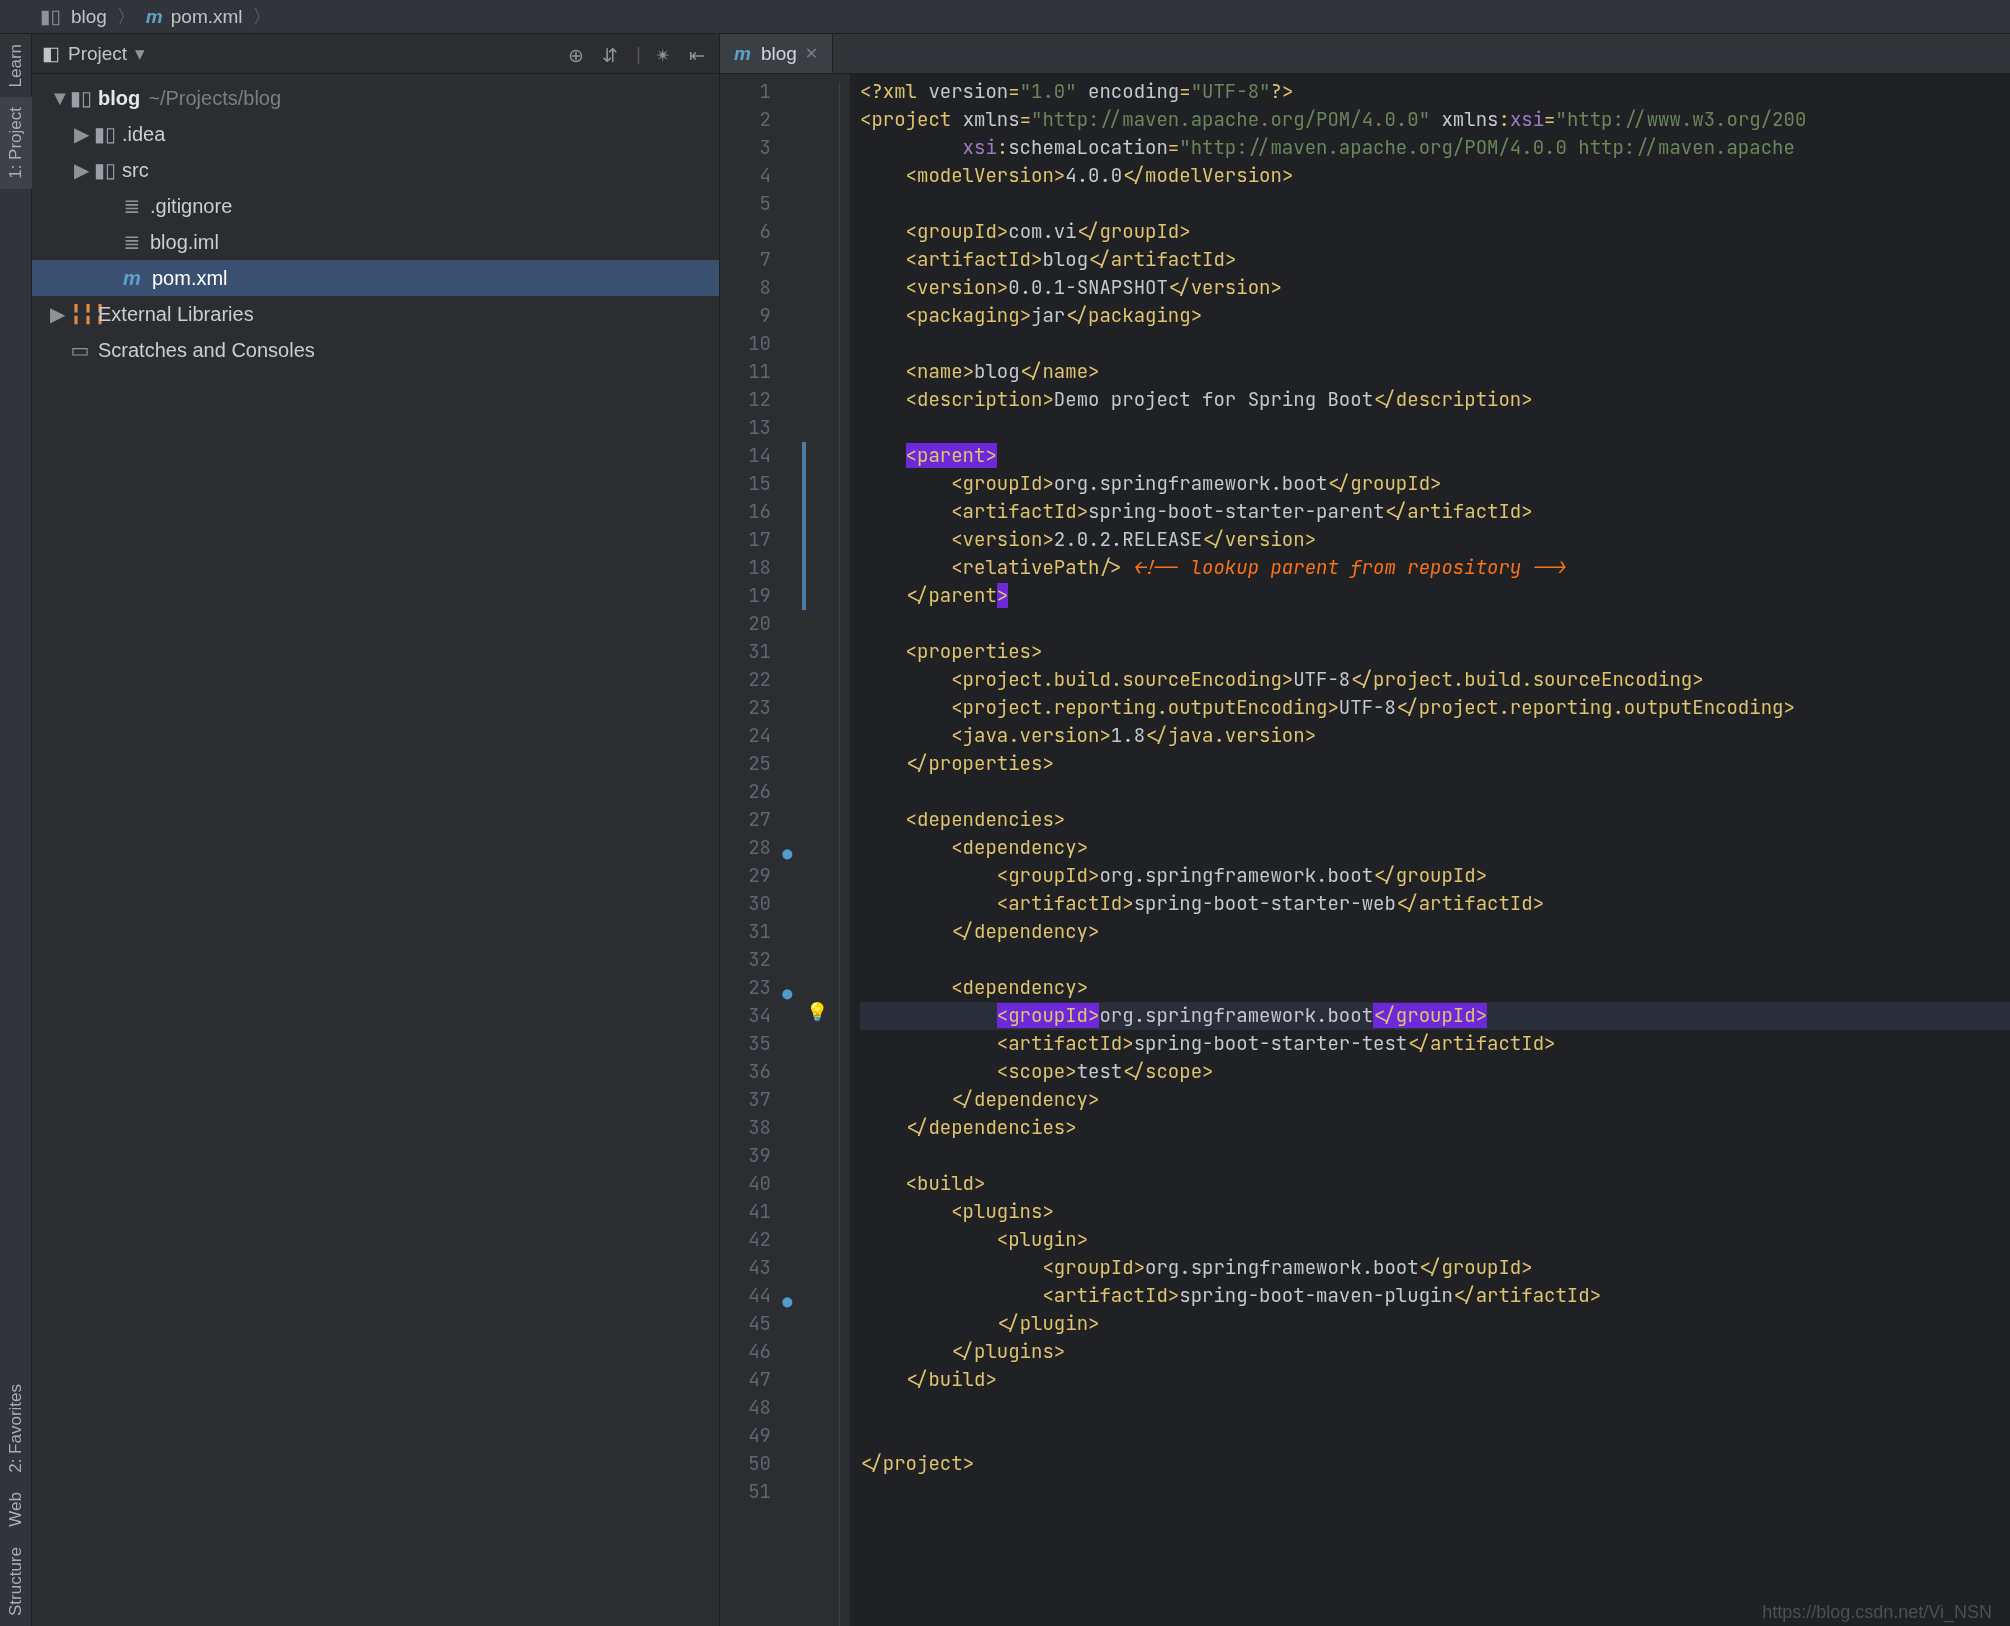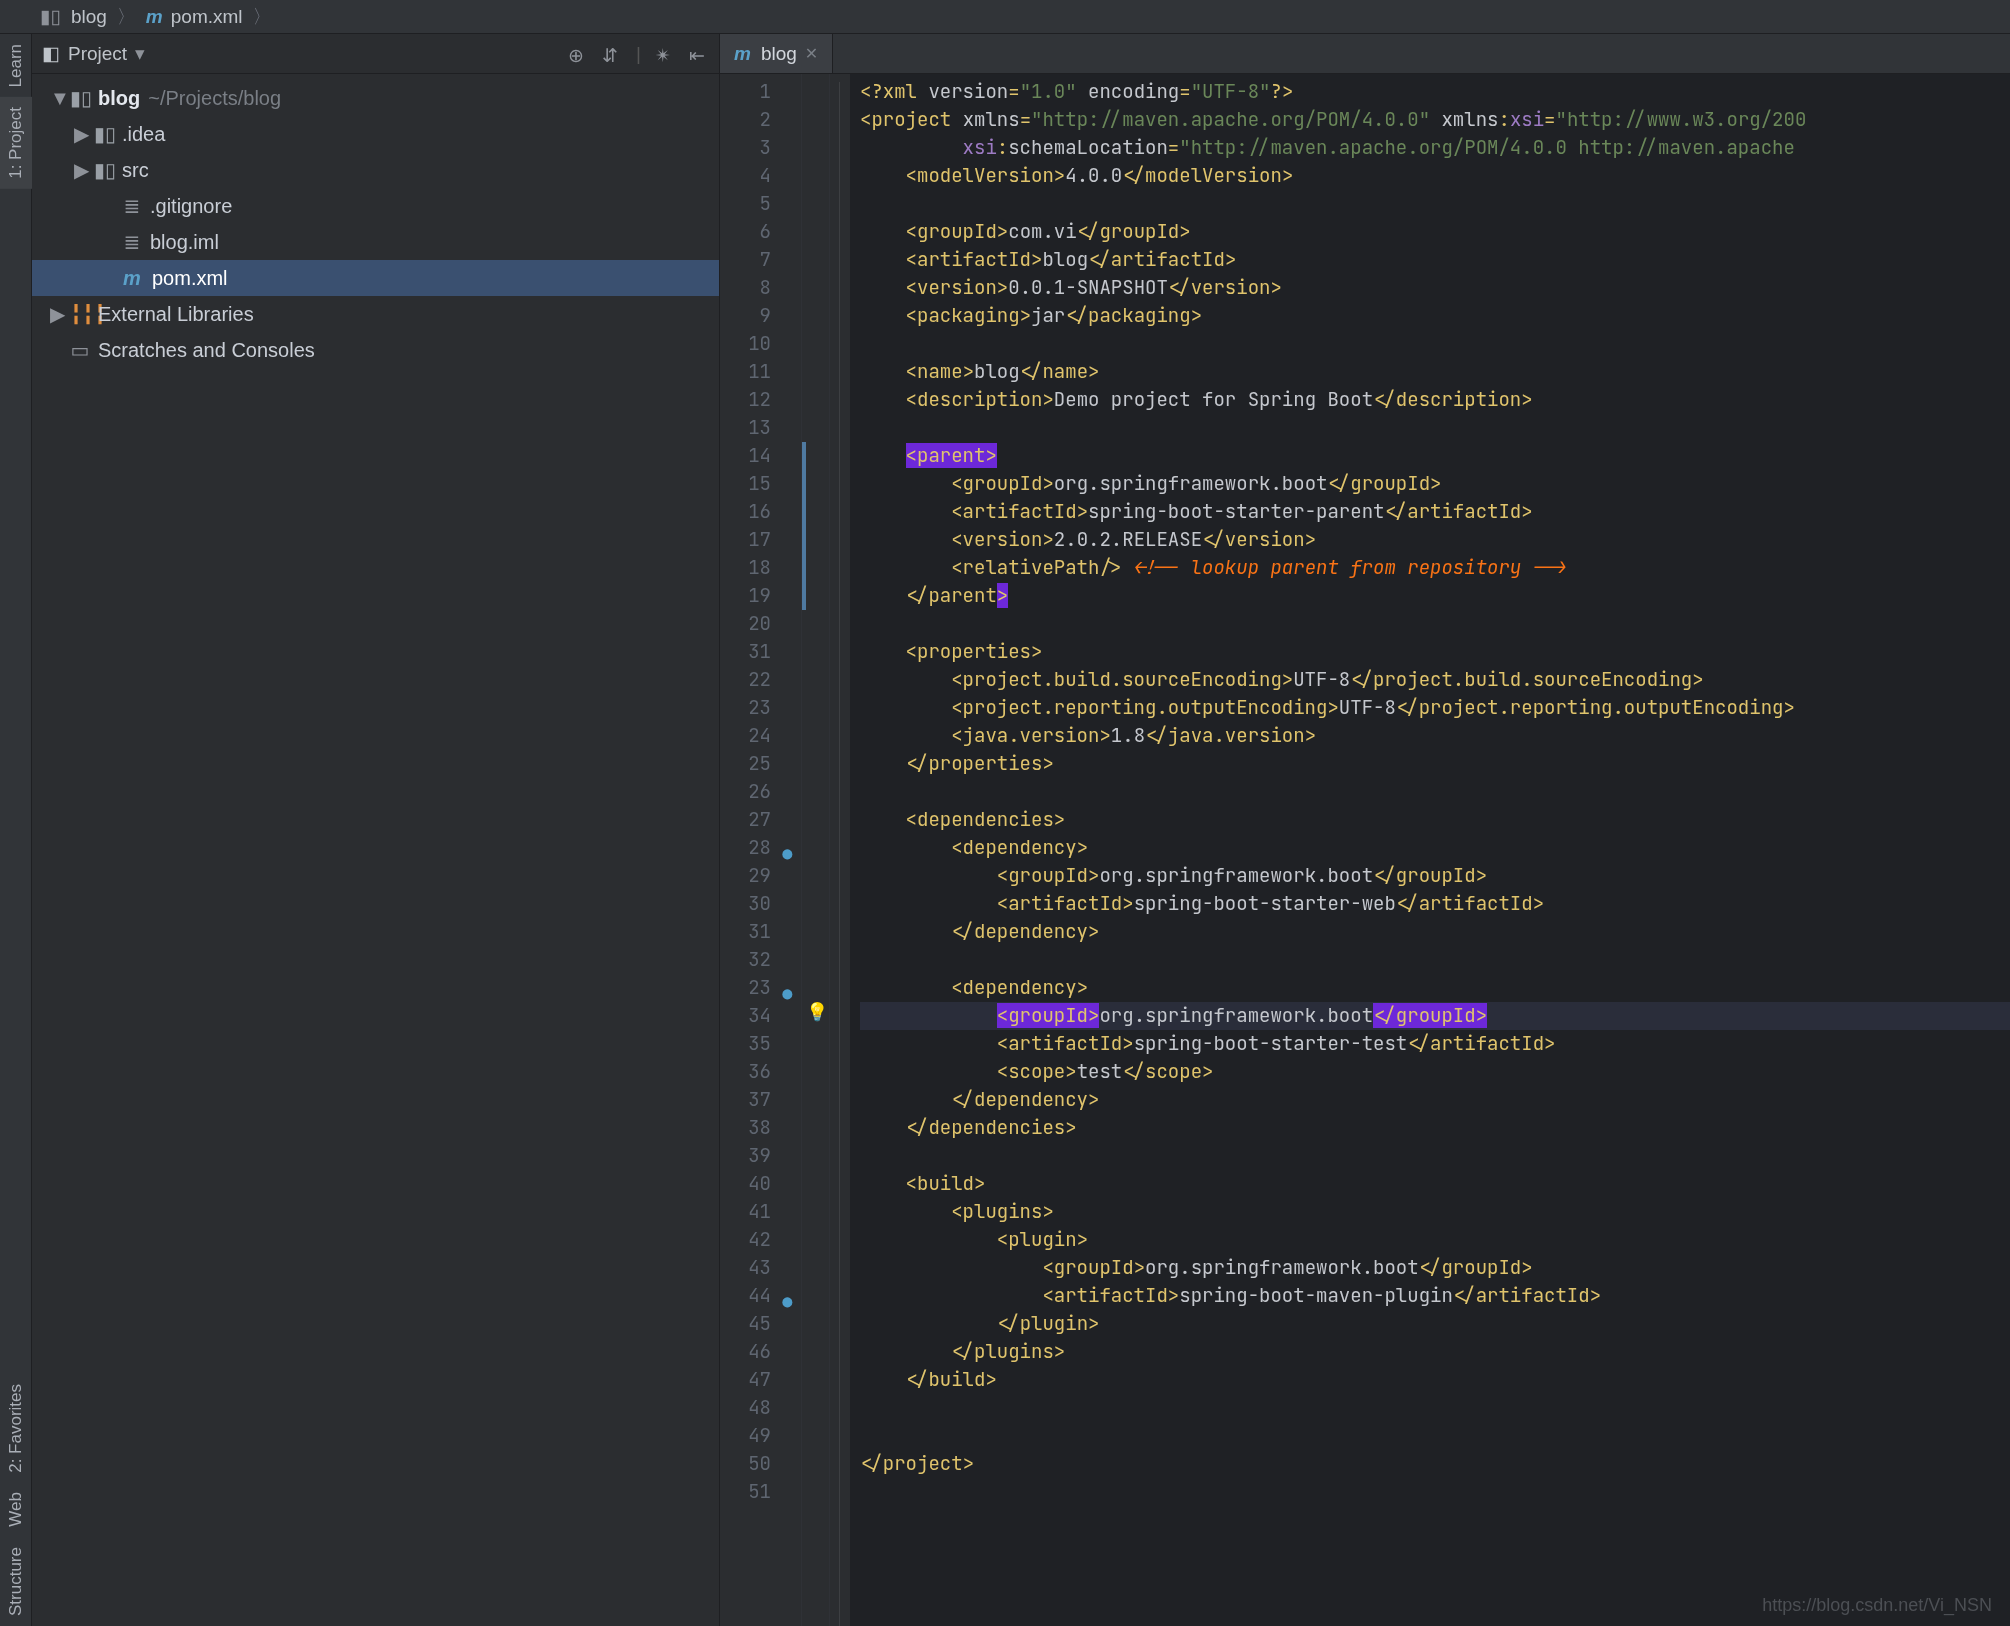--- a/index.html
+++ b/index.html
@@ -107,21 +107,21 @@
   .ns{color:#9d7bc4;margin-top:21px;}  
   .v{color:#6a8759;}   
   .tx{color:#c5c8ce;margin-top:21px;}  
   .c{color:#f97316;font-style:italic;}  
   .hl-bg{background:#6d28d9;}
   .change-bar{
     position:absolute; left:0; width:4px; background:#4f7aa1;
   }
   .bulb{color:#f5c74f;}
   .watermark{
-    position:absolute; right:18px; bottom:10px;
+    position:absolute; right:18px; bottom:3px;
     color:#4c4f54; font-size:18px;
     font-family:-apple-system,"Segoe UI",sans-serif;
   }
 </style>
 </head>
 <body>
 
 <div class="breadcrumb">
   <span class="crumb-folder">▮▯</span>
   <span>blog</span>

